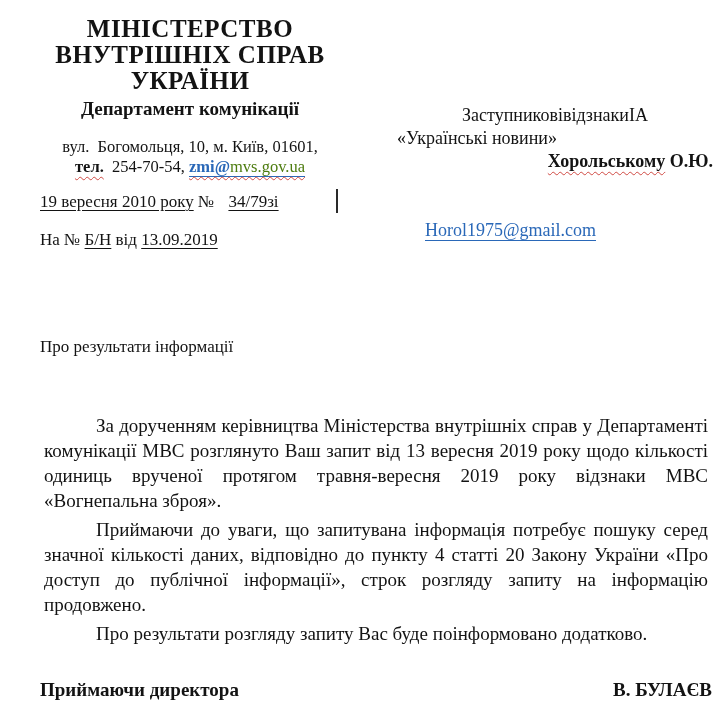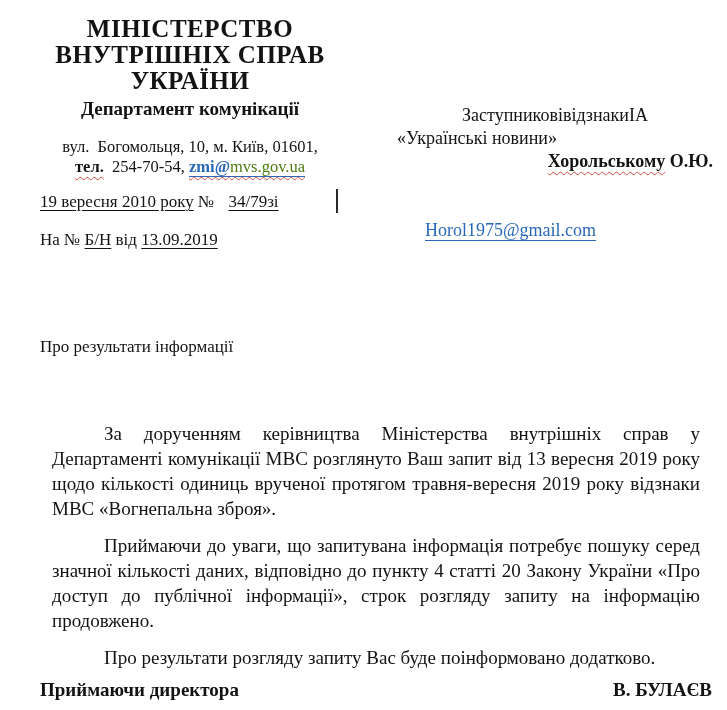--- a/index.html
+++ b/index.html
@@ -44,21 +44,21 @@
   .cursor{position:absolute;left:336px;top:189px;width:2px;height:24px;background:#2a2a2a;}
   
   .recipient{position:absolute;left:397px;top:104px;width:316px;font-size:18px;line-height:23px;}
   .r1{display:flex;justify-content:center;}
   .r3{font-weight:bold;text-align:right;}
   .recipient-email{position:absolute;left:397px;top:220px;font-size:18px;margin-left:28px;}
   
   .subject{position:absolute;left:40px;top:337px;font-size:17px;}
   
   .bodytext{position:absolute;left:40px;top:409px;width:672px;font-size:19px;line-height:25px;text-align:justify;}
-  .bodytext p{margin:12px;text-indent:52px;}
+  .bodytext p{margin:4px;text-indent:52px;}
   
   .sig{position:absolute;left:40px;top:679px;width:672px;display:flex;justify-content:space-between;font-weight:bold;font-size:19px;}
 </style>
 </head>
 <body>
 
 <div class="page">
 
   <div class="letterhead">
     <div class="org-name">

